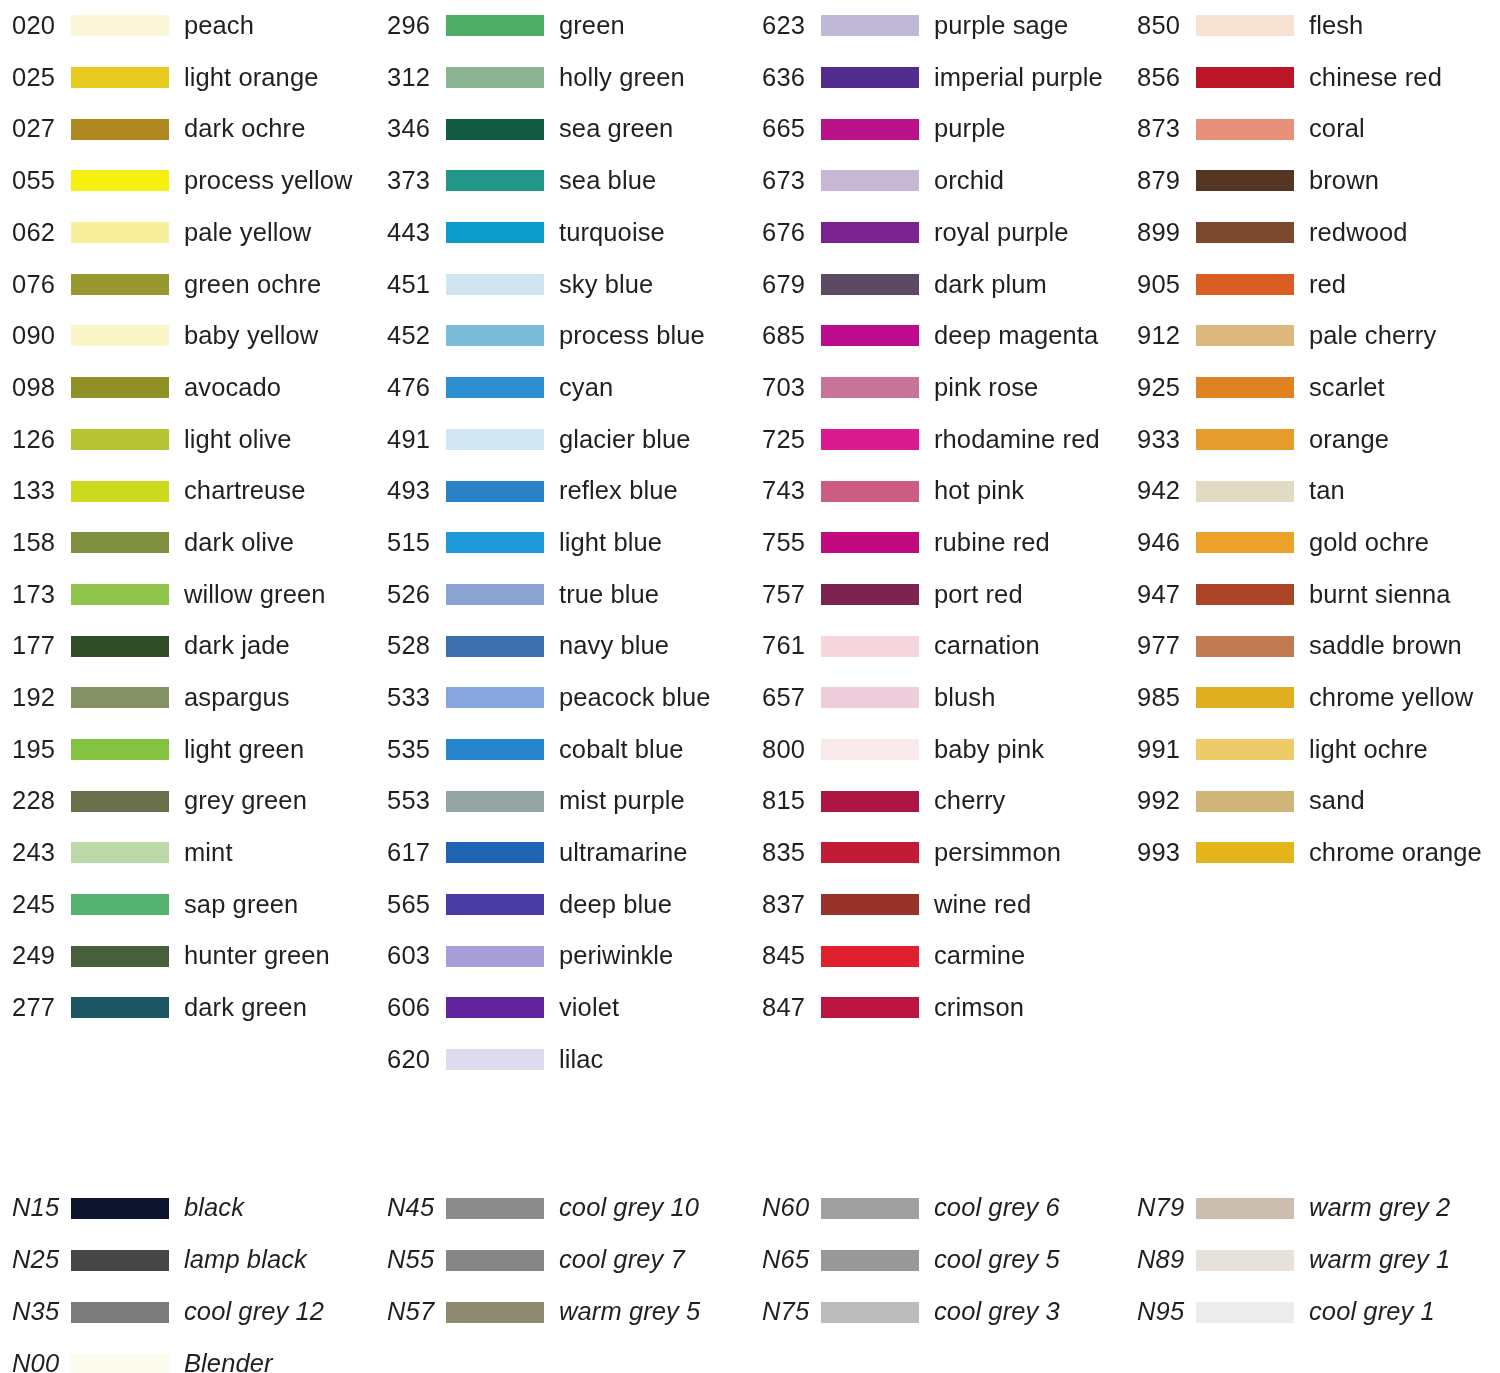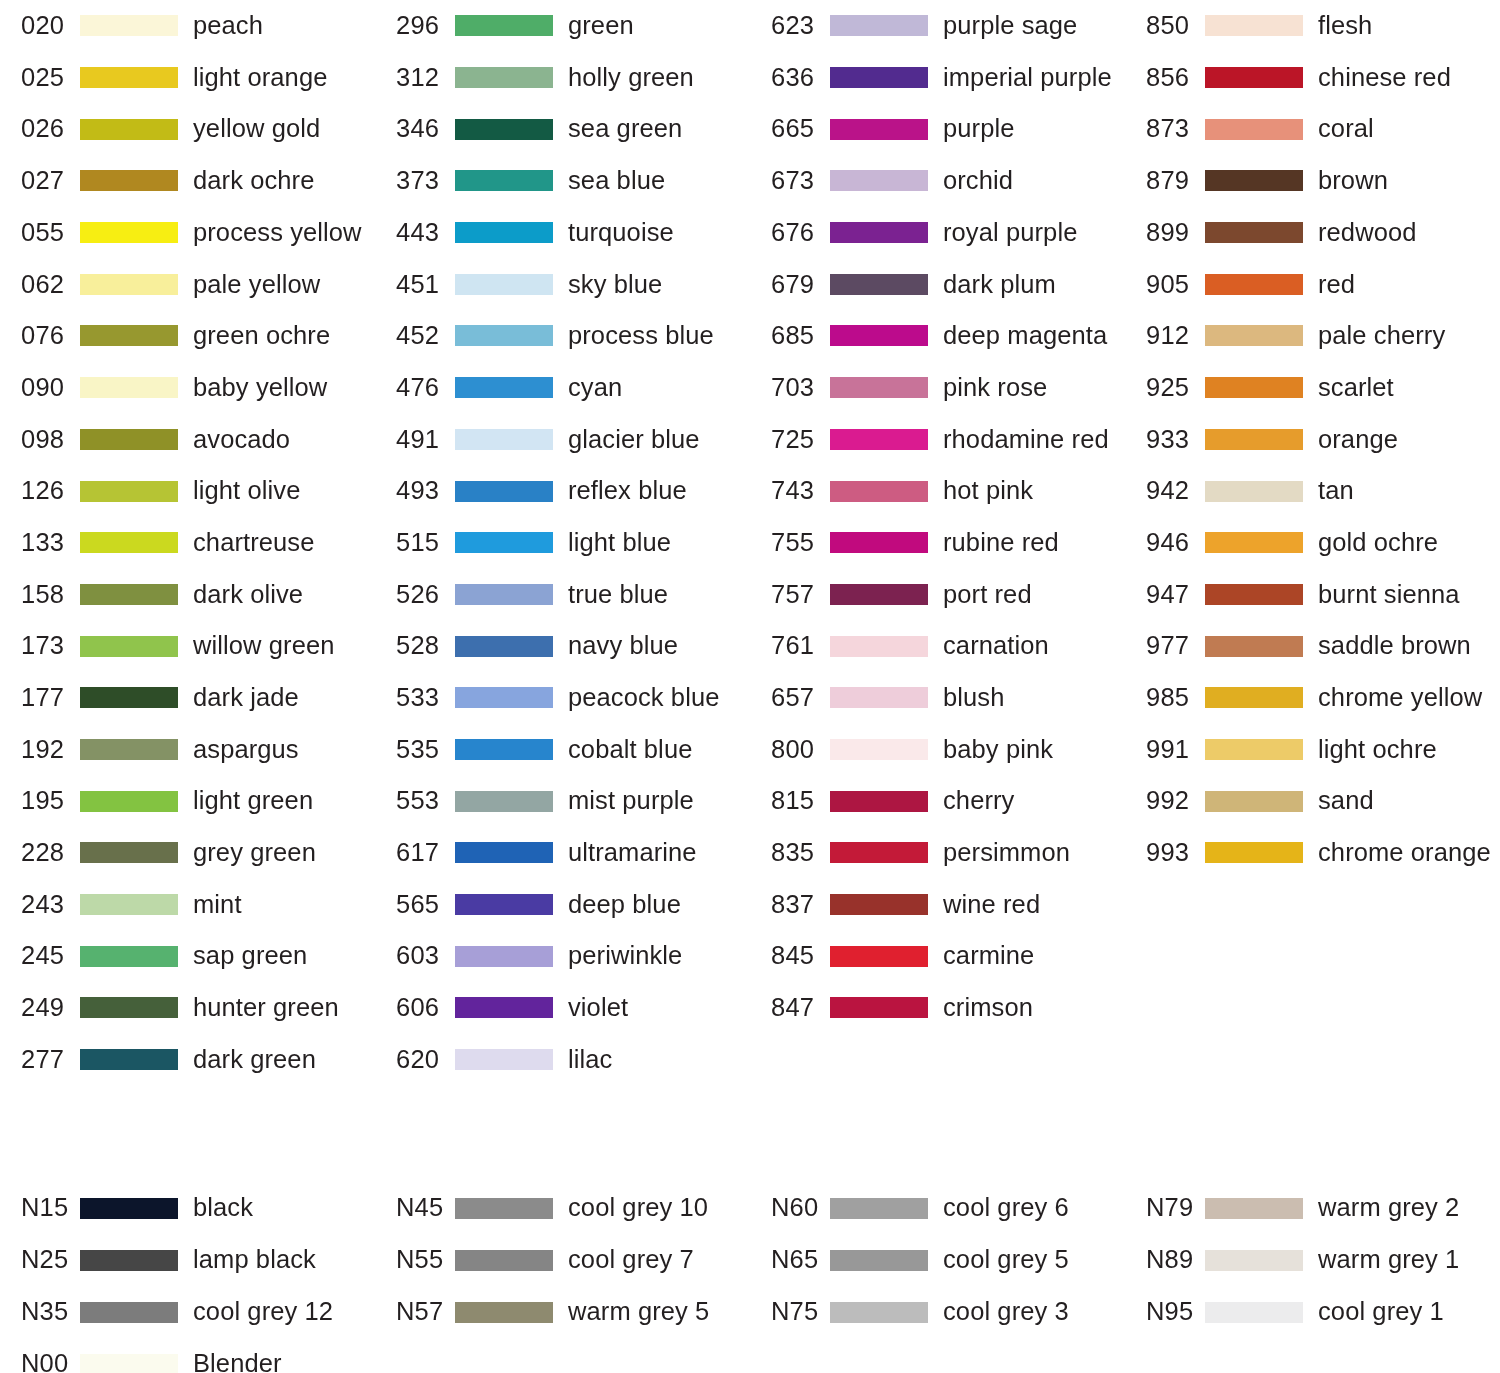--- a/index.html
+++ b/index.html
@@ -10,21 +10,21 @@
   body {
     width: 1500px;
     height: 1373px;
     font-family: "Liberation Sans", sans-serif;
     color: #231f20;
     overflow: hidden;
     position: relative;
   }
   #chart-root {
     position: absolute;
-    left: 18px; top: 0;
+    left: 9px; top: 0;
     width: 1228px;
     height: 1373px;
     padding-left: 29px;
   }
   .section {
     position: absolute;
     left: 0;
     width: 1500px;
     display: flex;
     flex-direction: row;
@@ -39,21 +39,21 @@
   #main-section .column { width: 375px; }
   #neutral-section .column { width: 375px; }
 
   .swatch-row {
     height: 51.7px;
     display: flex;
     flex-direction: row;
     align-items: center;
     box-sizing: border-box;
   }
-  #neutral-section .swatch-row { height: 52px; }
+  #neutral-section .swatch-row { height: 52px; font-style: italic; }
 
   .code {
     width: 62px;
     flex: 0 0 62px;
     font-size: 25.5px;
     line-height: 1;
     letter-spacing: 0.2px;
     color: #231f20;
     text-align: left;
     padding-left: 3px;
@@ -87,25 +87,20 @@
           <div class="code">020</div>
           <div class="swatch" style="background: rgb(251, 246, 216);"></div>
           <div class="name">peach</div>
         </div>
         <div class="swatch-row">
           <div class="code">025</div>
           <div class="swatch" style="background: rgb(232, 201, 31);"></div>
           <div class="name">light orange</div>
         </div>
         <div class="swatch-row">
-          <div class="code">026</div>
-          <div class="swatch" style="background: rgb(194, 187, 22);"></div>
-          <div class="name">yellow gold</div>
-        </div>
-        <div class="swatch-row">
           <div class="code">027</div>
           <div class="swatch" style="background: rgb(176, 136, 32);"></div>
           <div class="name">dark ochre</div>
         </div>
         <div class="swatch-row">
           <div class="code">055</div>
           <div class="swatch" style="background: rgb(247, 238, 18);"></div>
           <div class="name">process yellow</div>
         </div>
         <div class="swatch-row">

